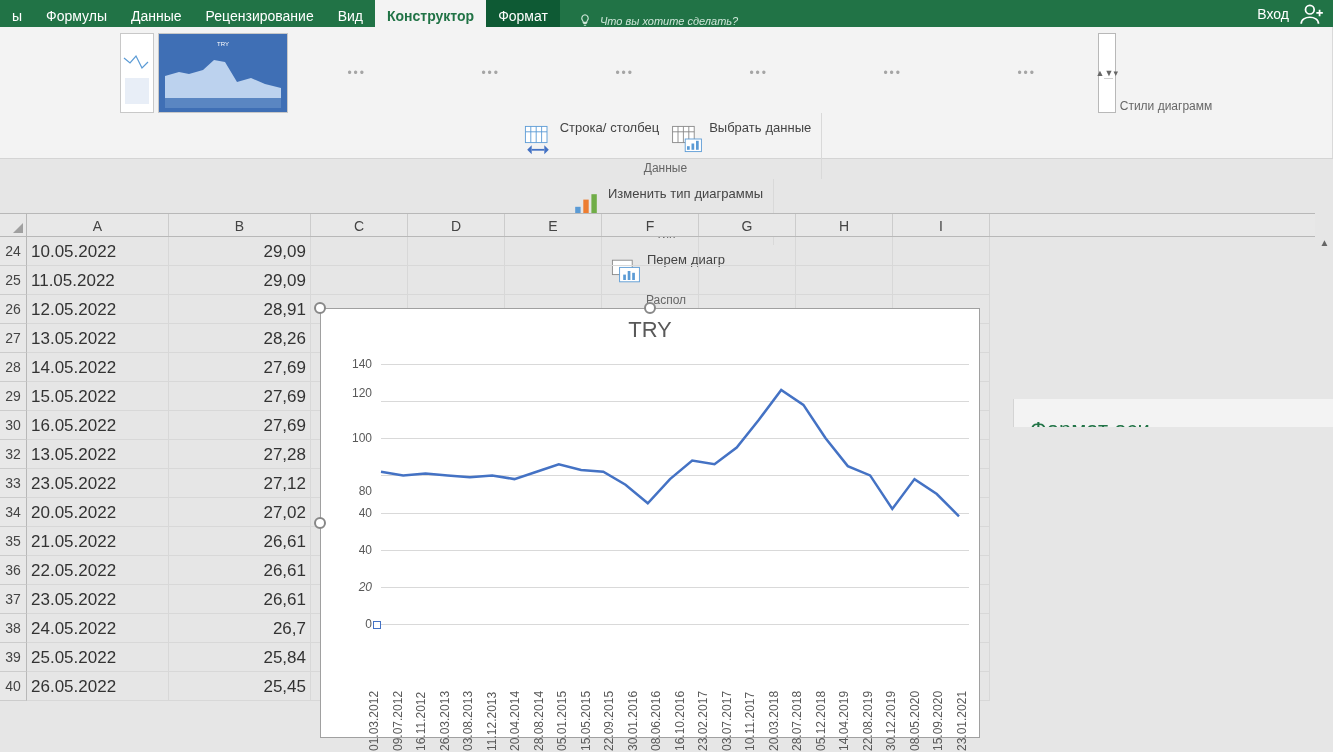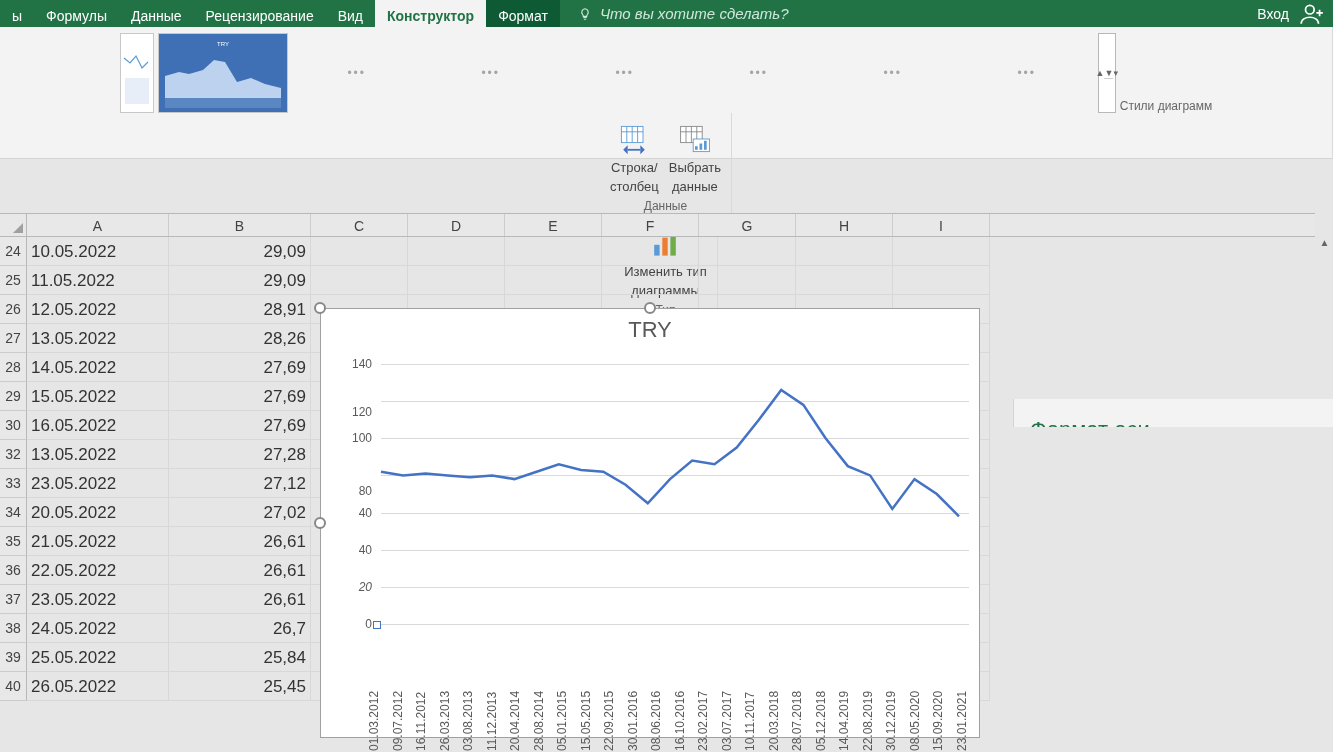--- a/index.html
+++ b/index.html
@@ -32,24 +32,24 @@
   }
   .tab.active {
     background: #f3f3f3;
     color: #217346;
     font-weight: bold;
   }
   .tab.format { background: #0e5a34; color:#fff; }
   .tell-me {
     padding-left: 18px;
     display: flex;
-    align-items: center;
+    align-items: flex-end;
     gap: 8px;
     color: #cfe7d9;
-    font-size: 15px;
+    font-size: 11px;
     font-style: italic;
   }
   .tell-me .bulb { width:14px; height:14px; }
   .tabs-spacer { flex: 1; }
   .signin {
     display: flex;
     align-items: center;
     gap: 10px;
     padding-right: 8px;
   }
@@ -136,22 +136,21 @@
   .tools-group {
     width: auto;
     padding: 6px 6px 4px;
   }
   .tool-btns {
     display:flex;
     gap: 2px;
   }
   .rib-btn {
     display:flex;
-    flex-direction:column;
-    align-items:center;
+    flex-direction:row;
     gap:4px;
     padding: 2px 4px 0;
     cursor:pointer;
     text-align:center;
     line-height:1.15;
     font-size:13px;
     color:#444;
   }
   .rib-btn svg { width:36px; height:36px; }
 
@@ -703,21 +702,21 @@
             <div class="ylab" style="top: 222.857px; font-style: italic;">20</div>
             <div class="gridline" style="top: 185.714px;"></div>
             <div class="ylab" style="top: 185.714px;">40</div>
             <div class="gridline" style="top: 148.571px;"></div>
             <div class="ylab" style="top: 148.571px;">40</div>
             <div class="gridline" style="top: 111.429px;"></div>
             <div class="ylab" style="top: 127px;">80</div>
             <div class="gridline" style="top: 74.2857px;"></div>
             <div class="ylab" style="top: 74.2857px;">100</div>
             <div class="gridline" style="top: 37.1429px;"></div>
-            <div class="ylab" style="top: 48px; text-align: right;">120</div>
+            <div class="ylab" style="top: 29px; text-align: right;">120</div>
             <div class="gridline" style="top: 0px;"></div>
             <div class="ylab" style="top: 0px;">140</div>
             <svg viewBox="0 0 603 260" preserveAspectRatio="none">
               <path d="M15.0,107.7 L37.2,111.4 L59.5,109.6 L81.7,111.4 L103.9,113.3 L126.2,111.4 L148.4,115.1 L170.6,107.7 L192.8,100.3 L215.1,105.9 L237.3,107.7 L259.5,120.7 L281.8,139.3 L304.0,115.1 L326.2,96.6 L348.5,100.3 L370.7,83.6 L392.9,55.7 L415.2,26.0 L437.4,40.9 L459.6,74.3 L481.8,102.1 L504.1,111.4 L526.3,144.9 L548.5,115.1 L570.8,130.0 L593.0,152.3 " fill="none" stroke="#4472c4" stroke-width="2.5"></path>
             </svg>
           </div>
       <div class="xlabels" id="xlabels">
             <div class="xlab" style="left: 0px;">01.03.2012</div>
             <div class="xlab" style="left: 23.52px;">09.07.2012</div>
             <div class="xlab" style="left: 47.04px;">16.11.2012</div>

